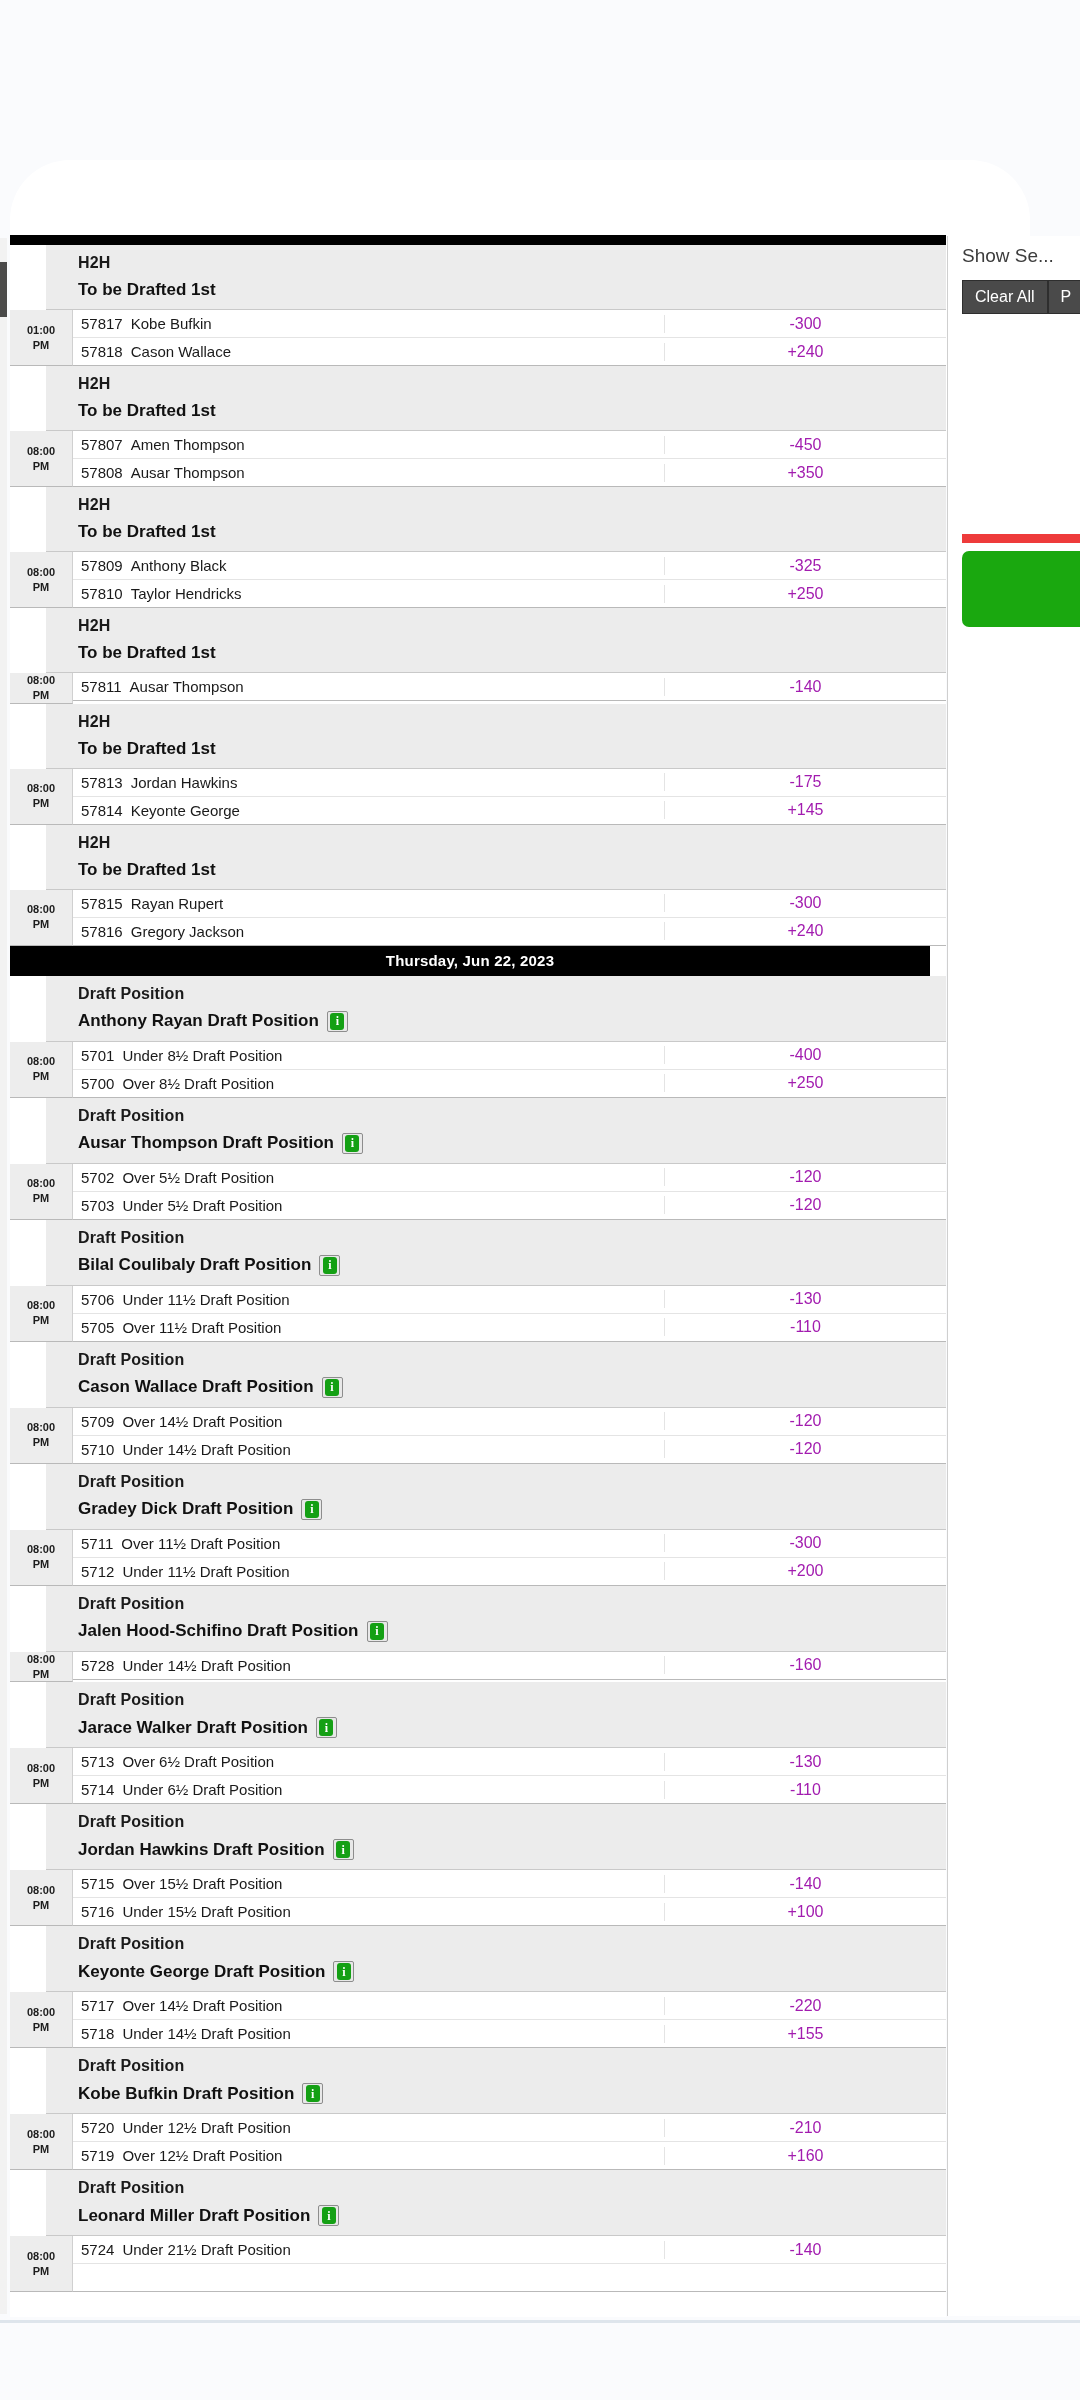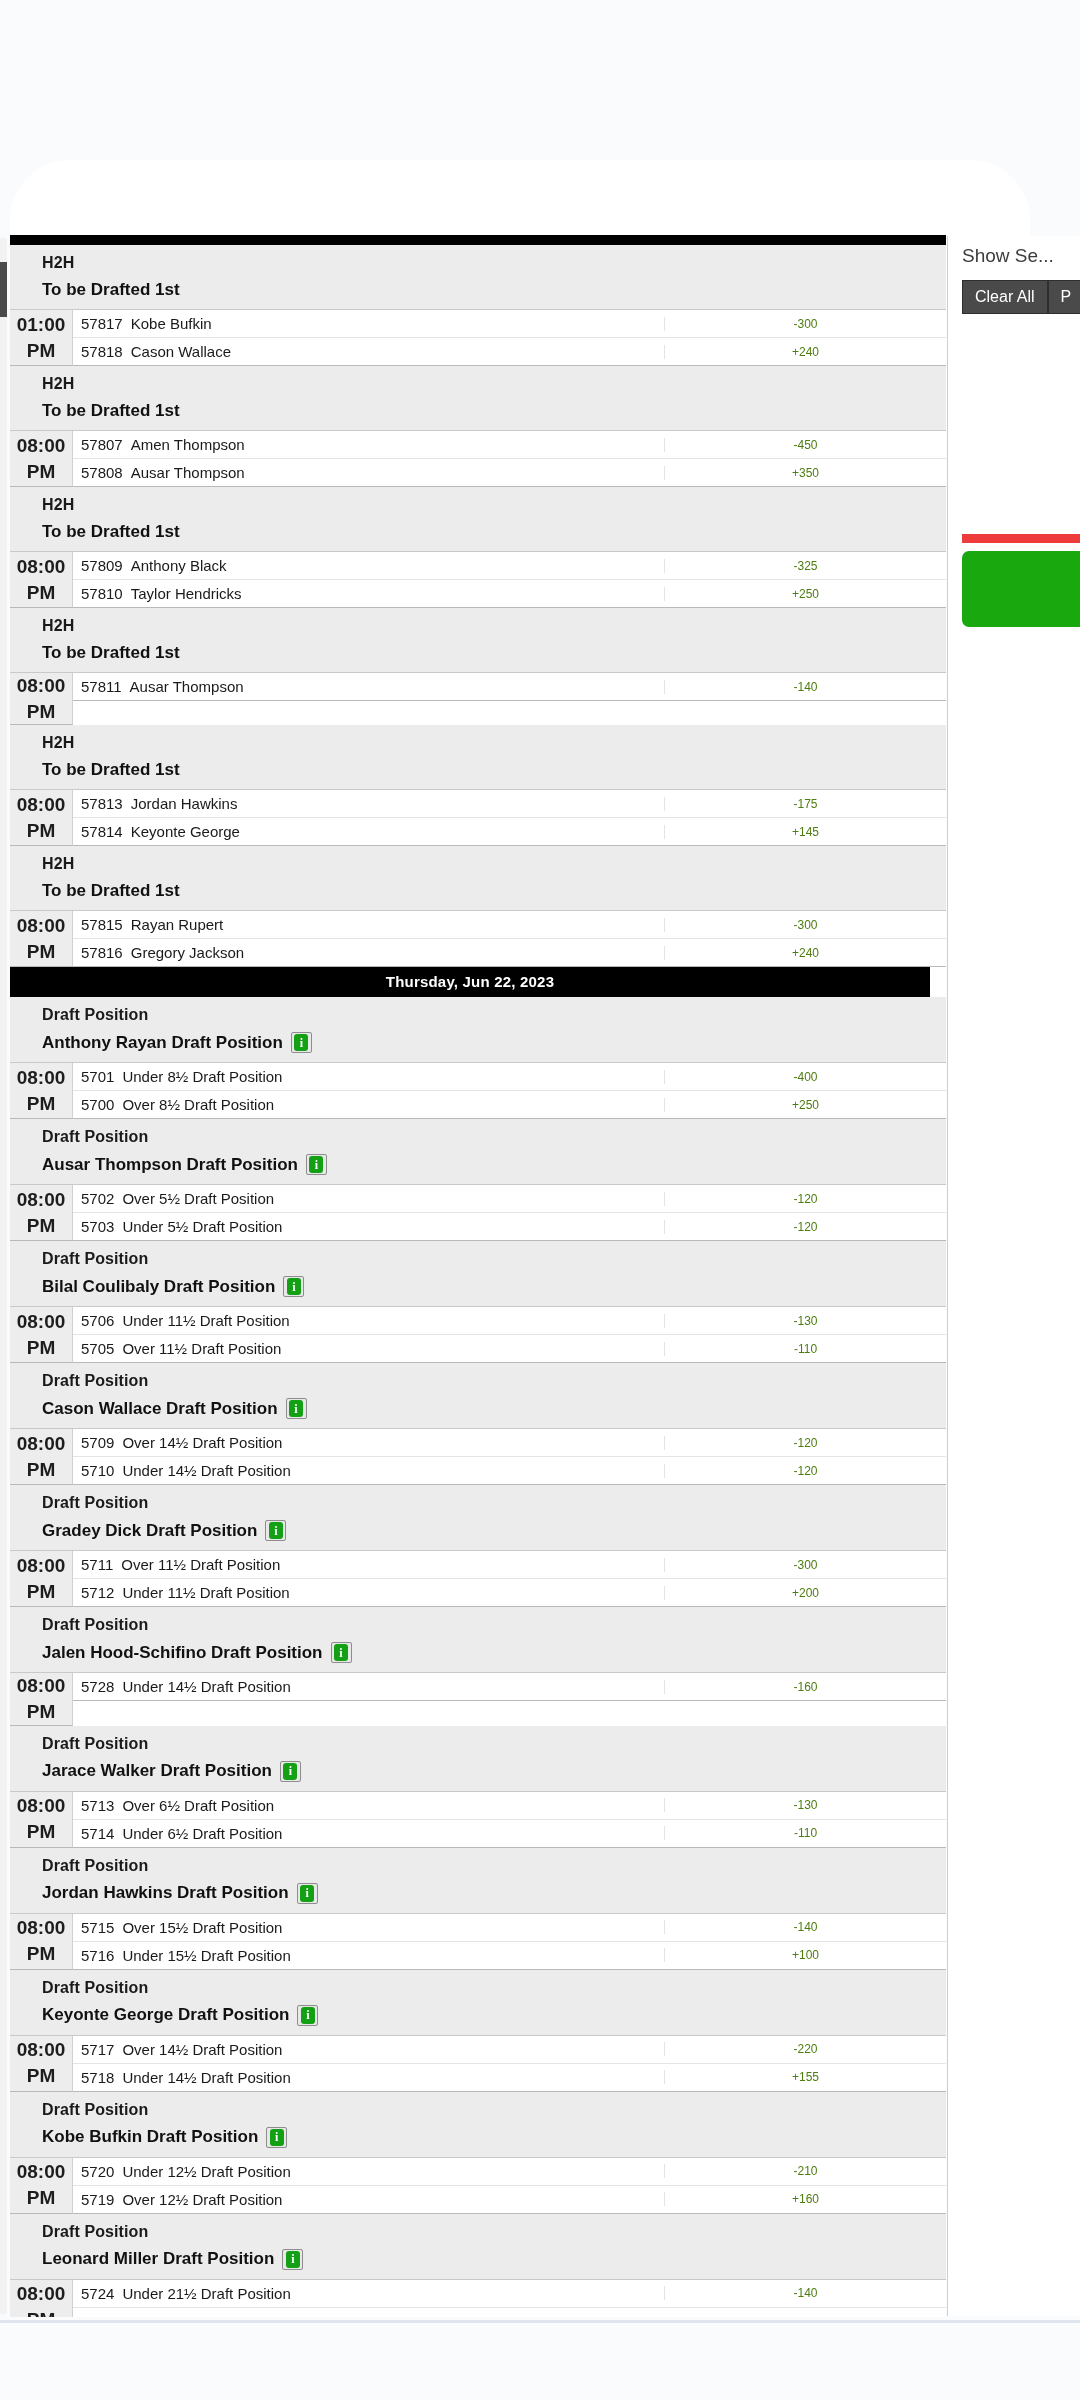--- a/index.html
+++ b/index.html
@@ -46,20 +46,21 @@
   #left-thumb {
     position: absolute; left: 0px; top: 262px; width: 7px; height: 55px;
     background: #4a4a4a;
   }
 
   
   .grp {
     background: #ececec;
     border-bottom: 1px solid #c9c9c9;
     padding: 7px 0 8px 0;
+    margin-left: 36px;
   }
   .grp .kind {
     font-size: 16px; font-weight: bold; color: #1a1a1a;
     padding: 2px 0 8px 32px; letter-spacing: .1px;
   }
   .grp .title {
     font-size: 17px; font-weight: bold; color: #111111;
     padding: 0 0 1px 32px;
     display: flex; align-items: center; gap: 8px;
   }
@@ -84,42 +85,42 @@
 
   
   .mk { display: flex; background: #ffffff; }
   .mk .time {
     width: 63px; flex: 0 0 63px;
     background: #ededed;
     border-right: 1px solid #d0d0d0;
     border-bottom: 1px solid #b9b9b9;
     display: flex; flex-direction: column;
     align-items: center; justify-content: center;
-    font-size: 19px; font-weight: bold; color: #1d1d1d;
+    font-size: 11px; font-weight: bold; color: #1d1d1d;
     line-height: 1.35;
   }
   .mk .lines { flex: 1 1 auto; }
   .ln {
     display: flex; align-items: center;
     height: 28px;
     border-bottom: 1px solid #e4e4e4;
   }
   .ln:last-child { border-bottom: 1px solid #b9b9b9; }
   .ln .lbl {
     flex: 1 1 auto;
     padding-left: 8px;
     font-size: 15px; color: #1a1a1a;
     white-space: nowrap; overflow: hidden;
   }
   .ln .lbl .num { color: #1a1a1a; margin-right: 8px; }
   .ln .price {
     width: 282px; flex: 0 0 282px;
     border-left: 1px solid #e4e4e4;
     text-align: center;
-    font-size: 12px; color: #4d7c0f;
+    font-size: 16px; color: #a21caf;
   }
 
   
   .datebar {
     background: #000000; color: #ffffff;
     text-align: center;
     font-size: 15px; font-weight: bold;
     padding: 6px 0 7px 0;
     letter-spacing: .2px;
     margin-right: 16px;

